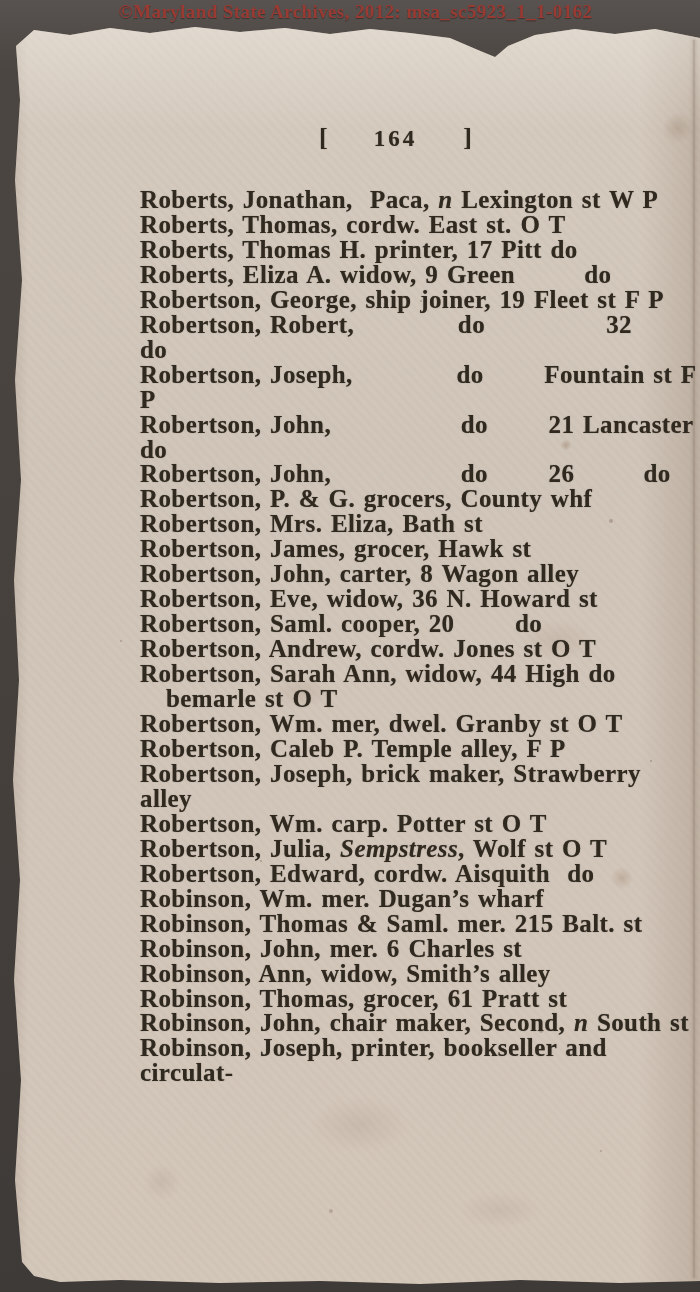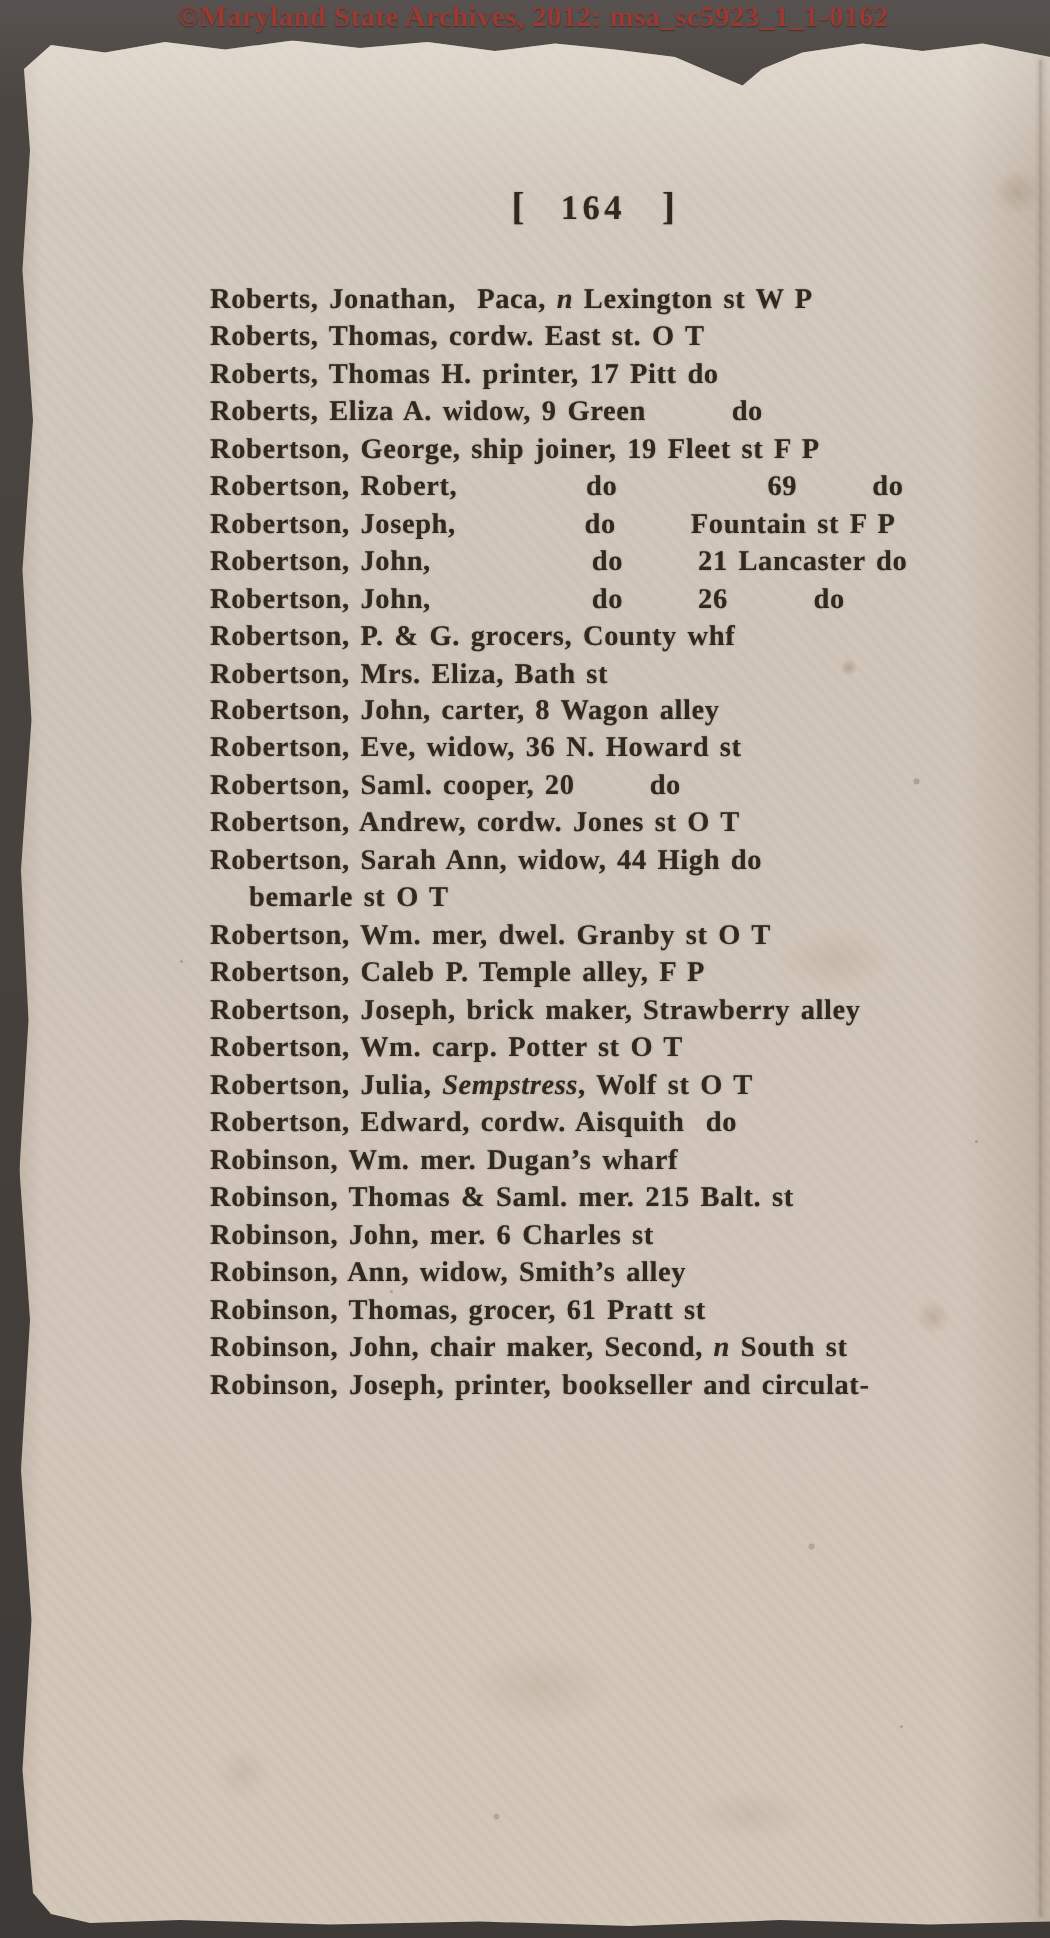--- a/index.html
+++ b/index.html
@@ -52,24 +52,24 @@
     box-shadow:0 0 3px 1px rgba(120,100,85,.22);
   }
   .page-number{
     position:absolute;top:123px;left:0;width:100%;
     text-align:center;
     font-size:23px;font-weight:bold;color:var(--ink,#30291f);
     transform:translateX(40px);
     text-shadow:0 0 1px rgba(48,41,31,.5);
   }
   .page-number .brk{font-size:26px;}
-  .page-number .num{margin:0 24px;letter-spacing:3px;}
+  .page-number .num{margin:0 46px;letter-spacing:3px;}
   .entries{
     position:absolute;top:188px;left:140px;right:10px;
-    font-size:19px;font-weight:bold;color:var(--ink,#30291f);
+    font-size:25px;font-weight:bold;color:var(--ink,#30291f);
     letter-spacing:.4px;word-spacing:2px;
     text-shadow:0 0 1px rgba(48,41,31,.55);
   }
   .line{white-space:pre-wrap;line-height:24.95px;}
   .line.indent{padding-left:26px;}
   .it{font-style:italic;font-weight:bold;}
   .specks{position:absolute;top:0;left:0;width:2px;height:2px;border-radius:50%;
     background:rgba(90,70,50,.5);
     box-shadow:420px 300px 0 rgba(90,70,50,.35), 610px 520px 0 1px rgba(100,75,55,.3),
       260px 860px 0 rgba(90,70,50,.3), 540px 1030px 0 1px rgba(110,85,60,.3),
@@ -86,26 +86,27 @@
     <div class="specks"></div>
     <div class="page-number">
       <span class="brk">[</span><span class="num">164</span><span class="brk">]</span>
     </div>
     <div class="entries" id="entries">
         <div class="line"><span>Roberts, Jonathan,  Paca, </span><span class="it">n</span><span> Lexington st W P</span></div>
         <div class="line"><span>Roberts, Thomas, cordw. East st. O T</span></div>
         <div class="line"><span>Roberts, Thomas H. printer, 17 Pitt do</span></div>
         <div class="line"><span>Roberts, Eliza A. widow, 9 Green        do</span></div>
         <div class="line"><span>Robertson, George, ship joiner, 19 Fleet st F P</span></div>
-        <div class="line"><span>Robertson, Robert,            do              69       do</span></div>
+        <div class="line"><span>Robertson, Robert,            do              32       do</span></div>
         <div class="line"><span>Robertson, Joseph,            do       Fountain st F P</span></div>
         <div class="line"><span>Robertson, John,               do       21 Lancaster do</span></div>
         <div class="line"><span>Robertson, John,               do       26        do</span></div>
         <div class="line"><span>Robertson, P. &amp; G. grocers, County whf</span></div>
         <div class="line"><span>Robertson, Mrs. Eliza, Bath st</span></div>
+        <div class="line"><span>Robertson, James, grocer, Hawk st</span></div>
         <div class="line"><span>Robertson, John, carter, 8 Wagon alley</span></div>
         <div class="line"><span>Robertson, Eve, widow, 36 N. Howard st</span></div>
         <div class="line"><span>Robertson, Saml. cooper, 20       do</span></div>
         <div class="line"><span>Robertson, Andrew, cordw. Jones st O T</span></div>
         <div class="line"><span>Robertson, Sarah Ann, widow, 44 High do</span></div>
         <div class="line indent"><span>bemarle st O T</span></div>
         <div class="line"><span>Robertson, Wm. mer, dwel. Granby st O T</span></div>
         <div class="line"><span>Robertson, Caleb P. Temple alley, F P</span></div>
         <div class="line"><span>Robertson, Joseph, brick maker, Strawberry alley</span></div>
         <div class="line"><span>Robertson, Wm. carp. Potter st O T</span></div>

